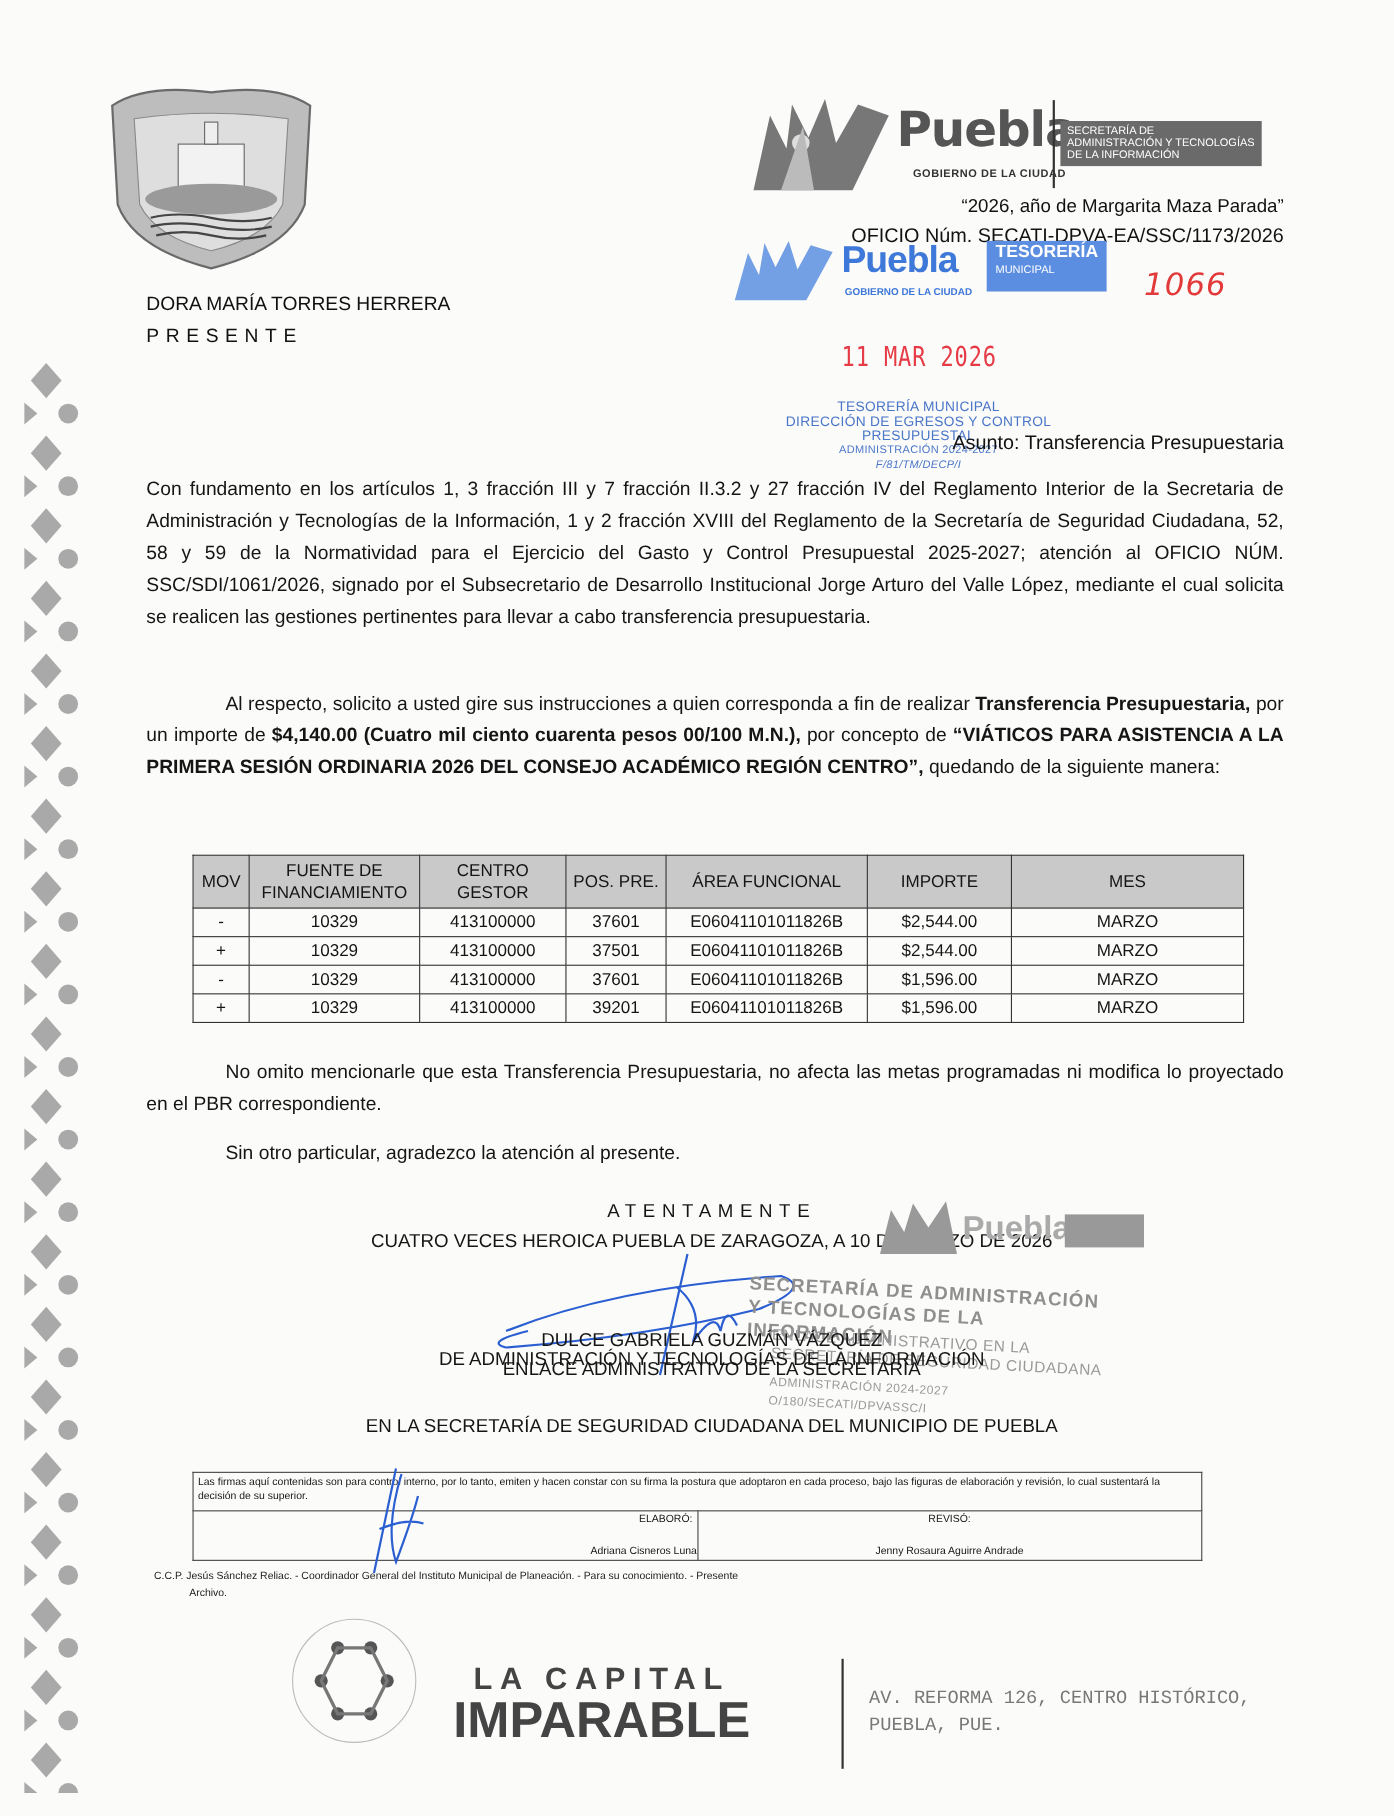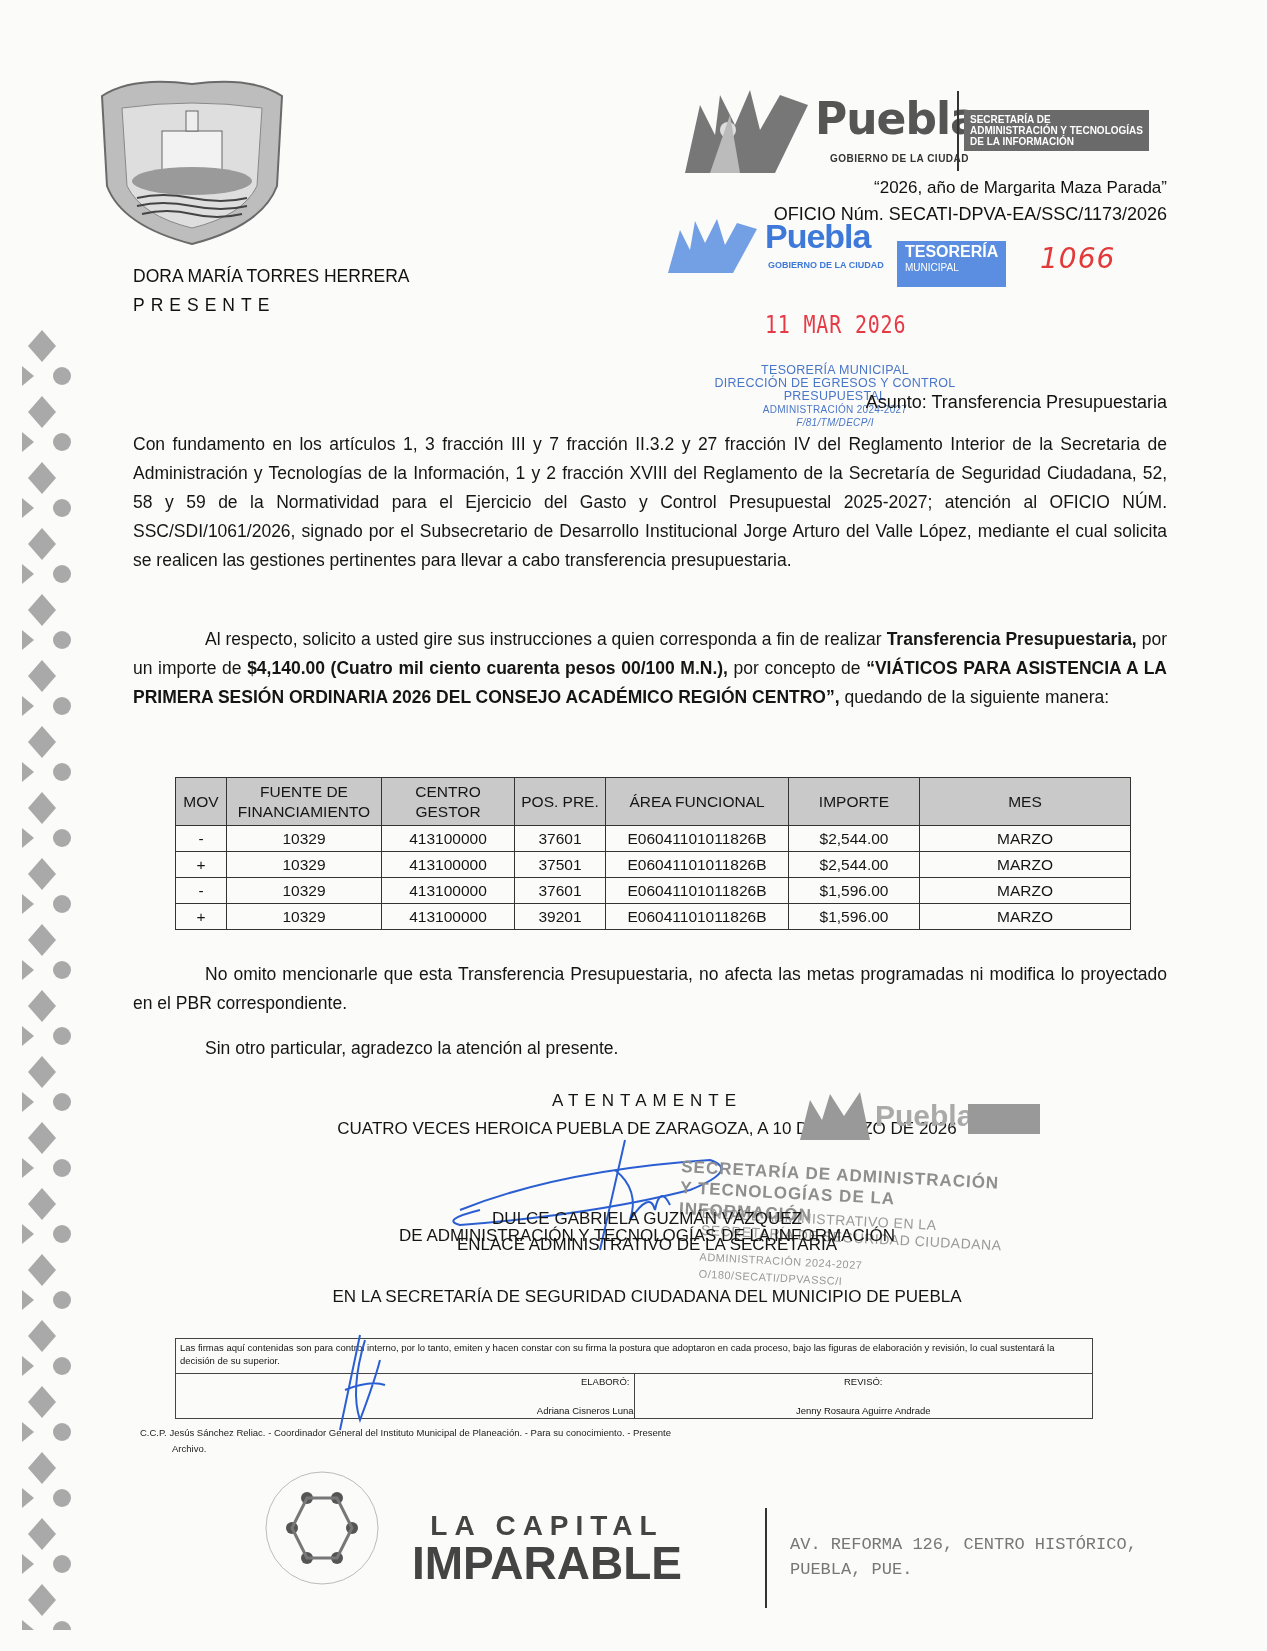--- a/index.html
+++ b/index.html
@@ -10,21 +10,21 @@
   }
   .abs { position:absolute; }
   
   .border-strip { left:22px; top:330px; width:56px; height:1300px; }
   
   .crest { left:92px; top:76px; width:200px; height:170px; }
   
   .hdr-logo { left:680px; top:85px; width:540px; height:95px; }
   .puebla-word { font-family:"DejaVu Sans", sans-serif; font-weight:bold; font-size:44px; color:#555; letter-spacing:-1px; }
   .gob { font-weight:bold; font-size:10px; color:#333; letter-spacing:.5px; }
-  .sec-box { font-weight:bold; font-size:10px; line-height:11px; color:#fff; background:#6a6a6a; padding:4px 6px; }
+  .sec-box { font-weight:normal; font-size:10px; line-height:11px; color:#fff; background:#6a6a6a; padding:4px 6px; }
   .motto { right:100px; top:178px; font-size:17px; color:#111; }
   .oficio { right:100px; top:204px; font-size:18px; color:#111; }
   
   .stamp-teso { left:665px; top:215px; width:340px; height:70px; color:#3e78d8; }
   .teso-box { background:#5b8ee0; color:#fff; font-weight:bold; font-size:16px; padding:3px 8px; line-height:16px; }
   .red-num { left:1040px; top:242px; font-family:"DejaVu Sans", sans-serif; font-size:28px; color:#e23a3a; font-style:italic; font-weight:normal; letter-spacing:1px;}
   .red-date { left:765px; top:310px; font-family:"DejaVu Sans Mono", monospace; font-size:25px; color:#e63a46; letter-spacing:1px; transform:scaleX(.8); transform-origin:left; }
   .blue-rec { left:700px; top:364px; width:270px; text-align:center; color:#4a76c8; font-size:12.5px; line-height:13px; letter-spacing:.3px; }
   .asunto { right:100px; top:392px; font-size:18px; color:#111; }
   
@@ -148,21 +148,21 @@
 </div>
 <div class="abs motto">“2026, año de Margarita Maza Parada”</div>
 <div class="abs oficio">OFICIO Núm. SECATI-DPVA-EA/SSC/1173/2026</div>
 
 <div class="abs stamp-teso">
   <svg class="abs" style="left:0;top:0;width:95px;height:62px" viewBox="0 0 95 62">
     <path d="M3 58 L15 15 L25 35 L30 6 L40 28 L52 4 L60 30 L72 8 L92 14 L68 58 Z" fill="#5b8ee0" opacity=".85"></path>
   </svg>
   <div class="abs" style="left:100px;top:2px;font-weight:bold;font-size:34px;letter-spacing:-1px">Puebla</div>
   <div class="abs" style="left:103px;top:45px;font-size:9px;font-weight:bold">GOBIERNO DE LA CIUDAD</div>
-  <div class="abs teso-box" style="left:232px;top:26px;height:40px">
+  <div class="abs teso-box" style="left:232px;top:4px;height:40px">
     <div>TESORERÍA</div>
     <div style="font-size:10px;font-weight:normal">MUNICIPAL</div>
   </div>
 </div>
 <div class="abs red-num">1066</div>
 <div class="abs red-date">11 MAR 2026</div>
 <div class="abs blue-rec">
   <div>TESORERÍA MUNICIPAL</div>
   <div>DIRECCIÓN DE EGRESOS Y CONTROL</div>
   <div>PRESUPUESTAL</div>

